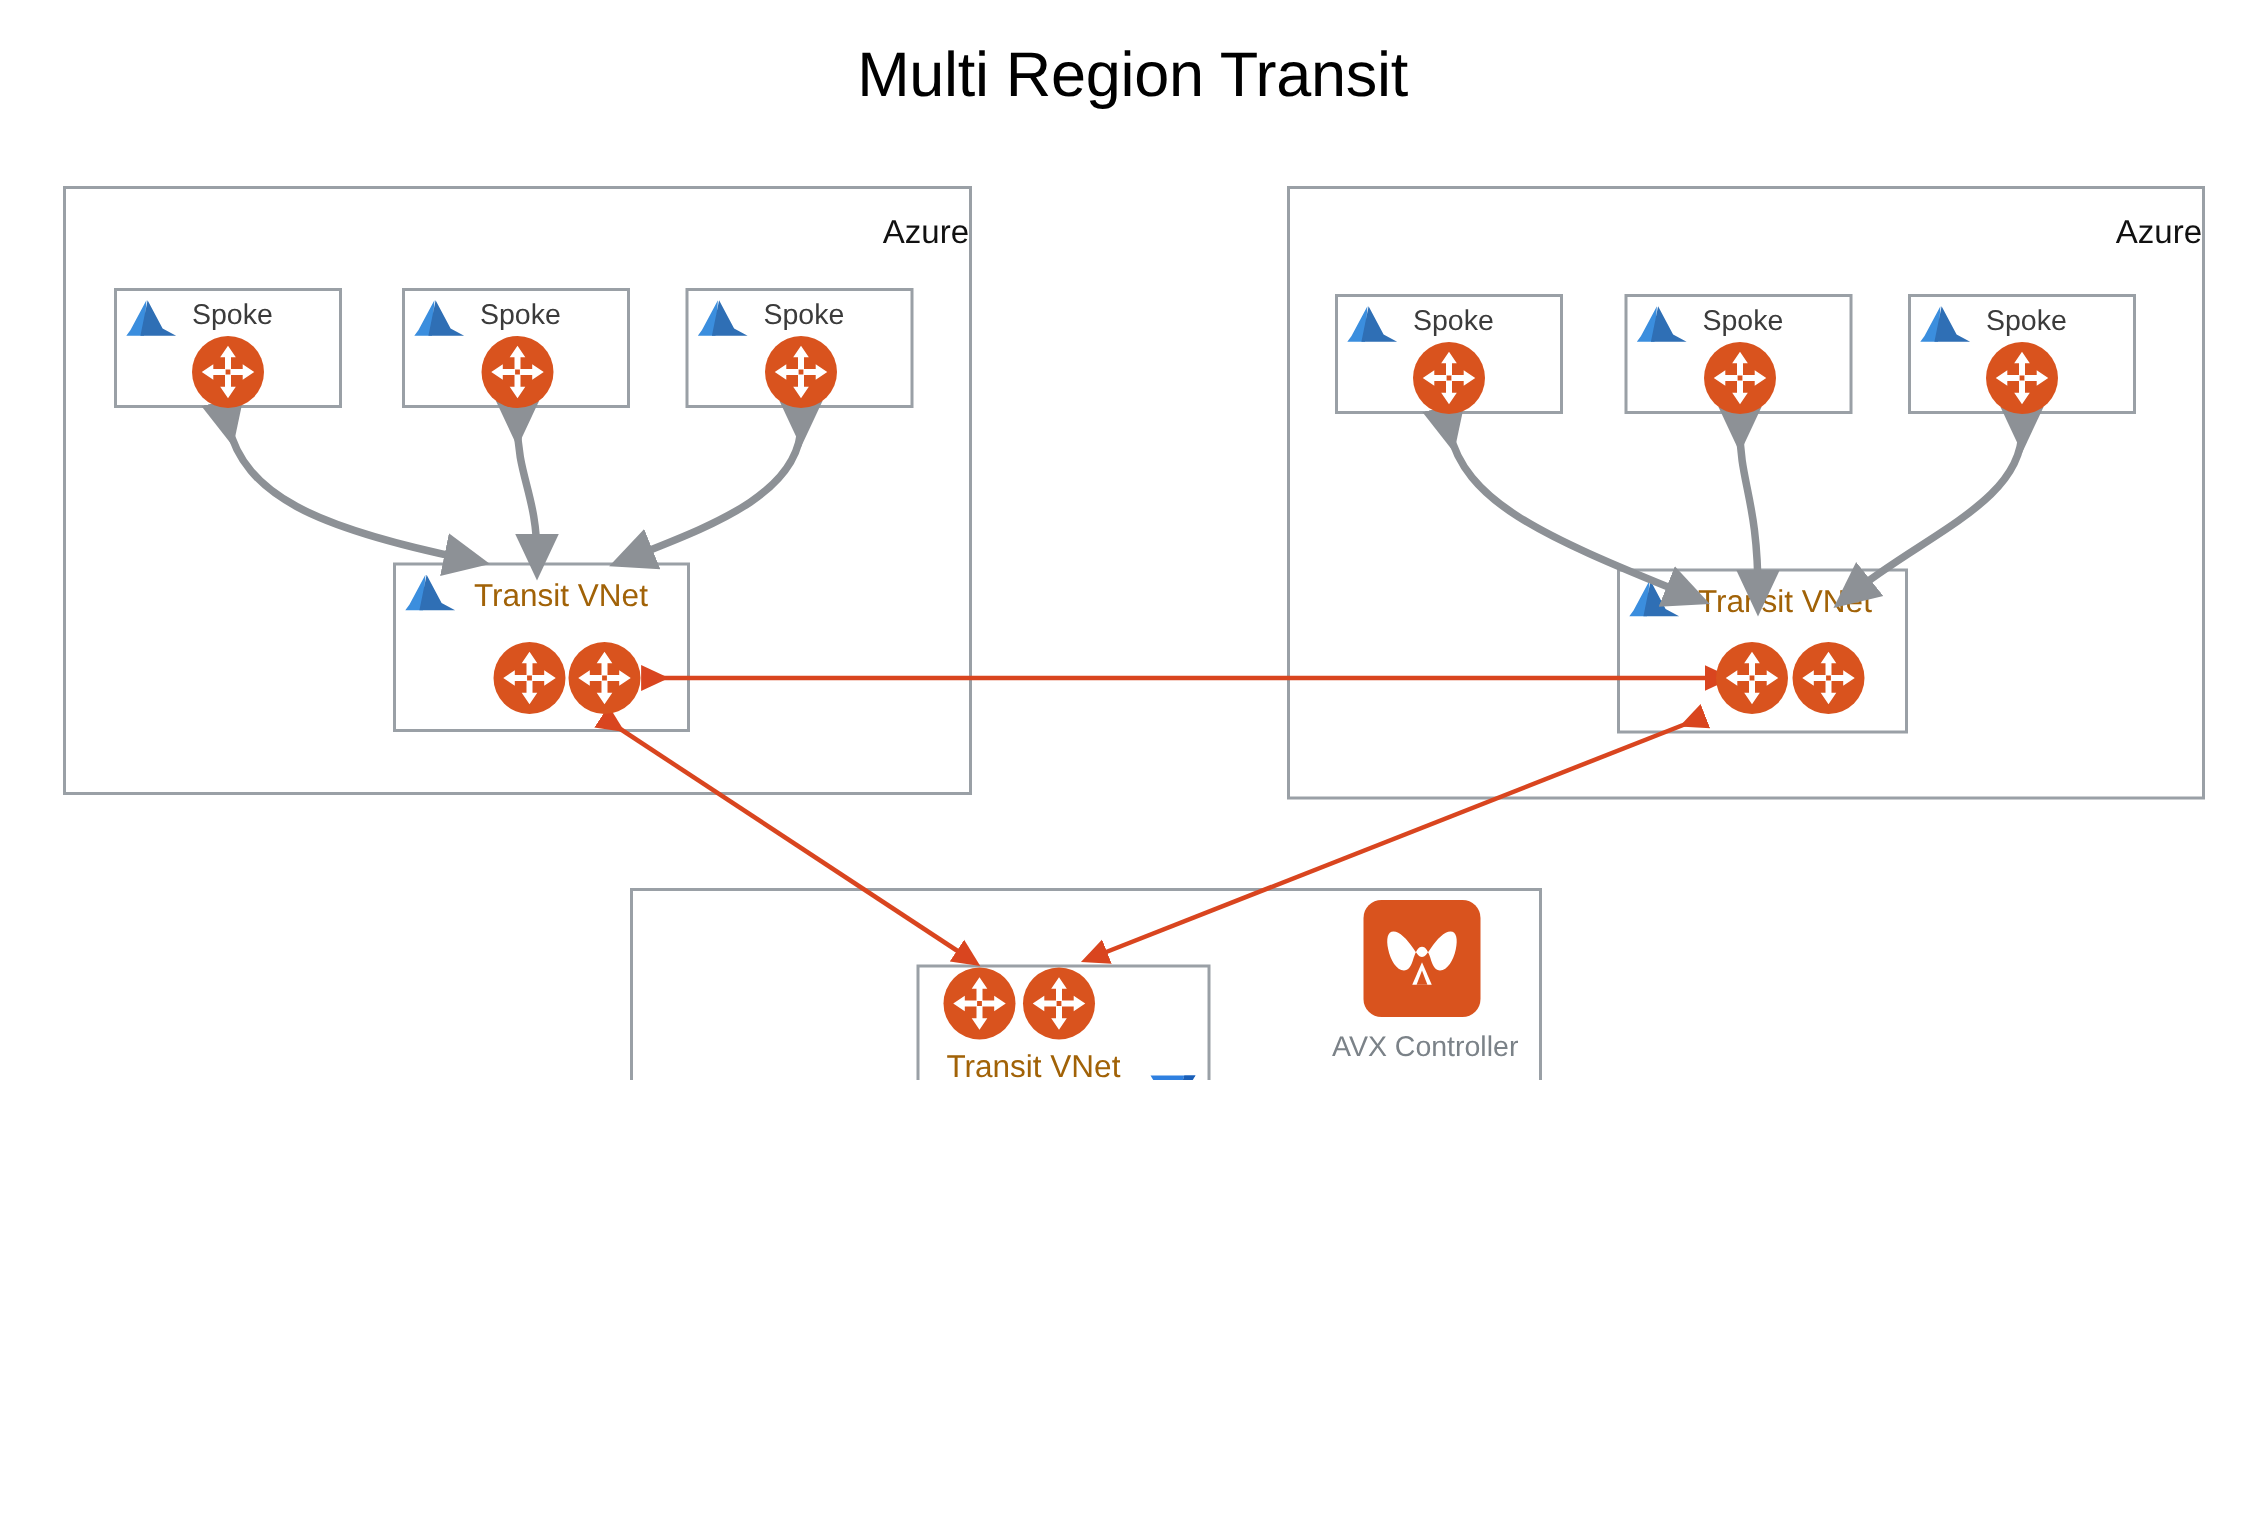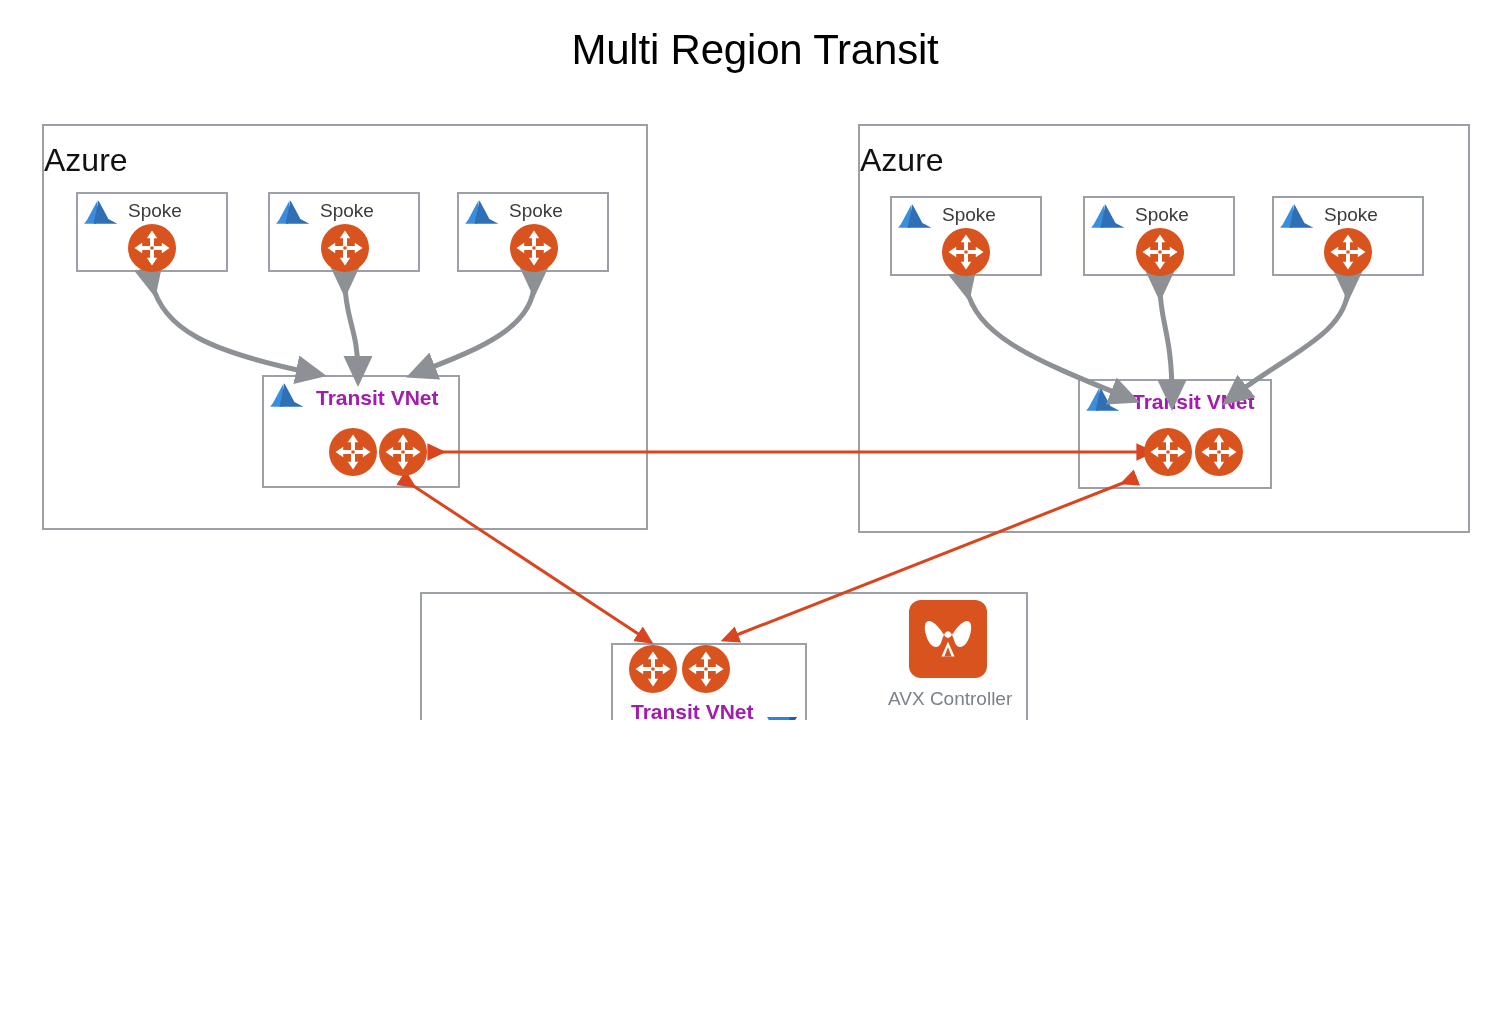--- a/index.html
+++ b/index.html
@@ -38,44 +38,44 @@
     position: absolute;
     border: 2px solid #9aa0a6;
     background: transparent;
     box-sizing: border-box;
   }
   .region-label {
     position: absolute;
     top: 16px;
     left: 0;
     width: 100%;
-    text-align: left;
-    font-size: 32px;
+    text-align: right;
+    font-size: 22px;
     font-weight: 400;
     color: #111111;
   }
 
   
   .node-box {
     position: absolute;
     border: 2px solid #9aa0a6;
     background: #ffffff;
     box-sizing: border-box;
     padding-left: 12px;
   }
   .node-label {
     position: absolute;
     font-size: 19px;
     color: #3b3b3b;
     white-space: nowrap;
   }
   .node-label.bold {
-    font-weight: 700;
+    font-weight: 400;
     font-size: 21px;
-    color: #a21caf;
+    color: #a16207;
     text-align: center;
   }
 
   
   .icon {
     position: absolute;
     line-height: 0;
   }
   .azure-icon svg { display: block; }
   .vlogo-icon svg { display: block; }

